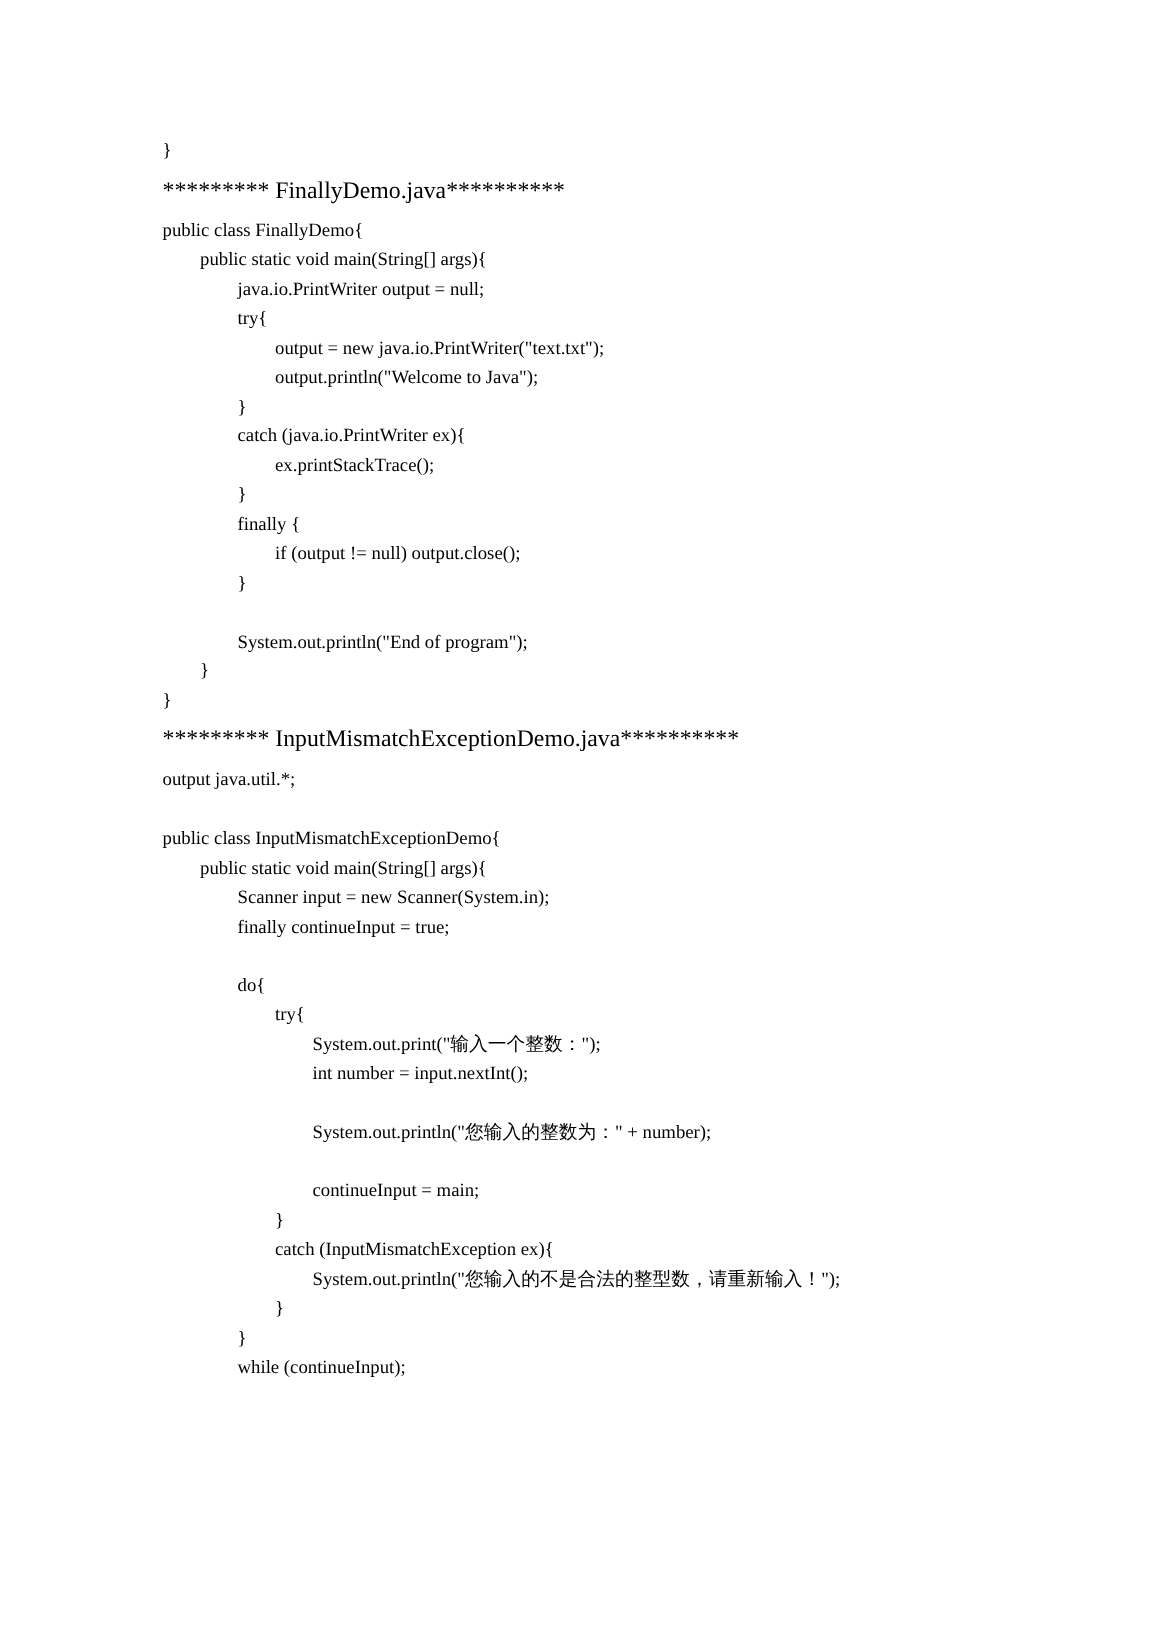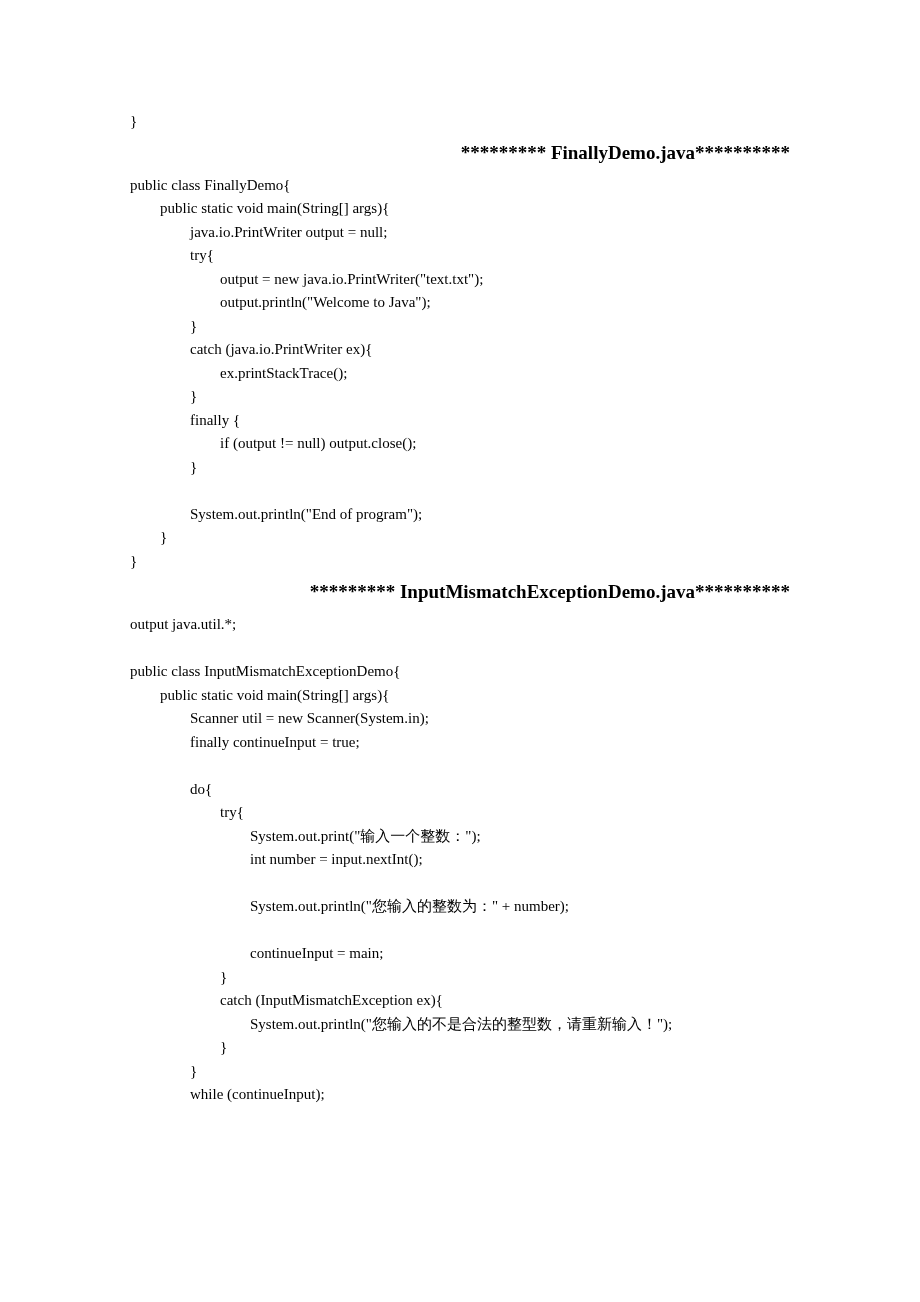--- a/index.html
+++ b/index.html
@@ -18,25 +18,24 @@
   color: #000000;
   line-height: 23.5px;
   white-space: pre;
   font-family: "Times New Roman", "SimSun", serif;
 }
 .blank-line {
   height: 23.5px;
 }
 .heading {
   font-size: 19px;
-  font-weight: bold;
+  font-weight: normal;
   color: #000000;
   line-height: 34px;
   margin: 2px 0 4px 0;
-  text-align: right;
 }
 </style>
 </head>
 <body>
 
 <div class="page">
   <div class="code-line">}</div>
   <div class="heading">********* FinallyDemo.java**********</div>
   <div id="block1">
       <div class="code-line">public class FinallyDemo{</div>
@@ -56,21 +55,21 @@
       <div class="code-line">                System.out.println("End of program");</div>
       <div class="code-line">        }</div>
       <div class="code-line">}</div>
     </div>
   <div class="heading">********* InputMismatchExceptionDemo.java**********</div>
   <div id="block2">
       <div class="code-line">output java.util.*;</div>
       <div class="blank-line"></div>
       <div class="code-line">public class InputMismatchExceptionDemo{</div>
       <div class="code-line">        public static void main(String[] args){</div>
-      <div class="code-line">                Scanner util = new Scanner(System.in);</div>
+      <div class="code-line">                Scanner input = new Scanner(System.in);</div>
       <div class="code-line">                finally continueInput = true;</div>
       <div class="blank-line"></div>
       <div class="code-line">                do{</div>
       <div class="code-line">                        try{</div>
       <div class="code-line">                                System.out.print("输入一个整数：");</div>
       <div class="code-line">                                int number = input.nextInt();</div>
       <div class="blank-line"></div>
       <div class="code-line">                                System.out.println("您输入的整数为：" + number);</div>
       <div class="blank-line"></div>
       <div class="code-line">                                continueInput = main;</div>

